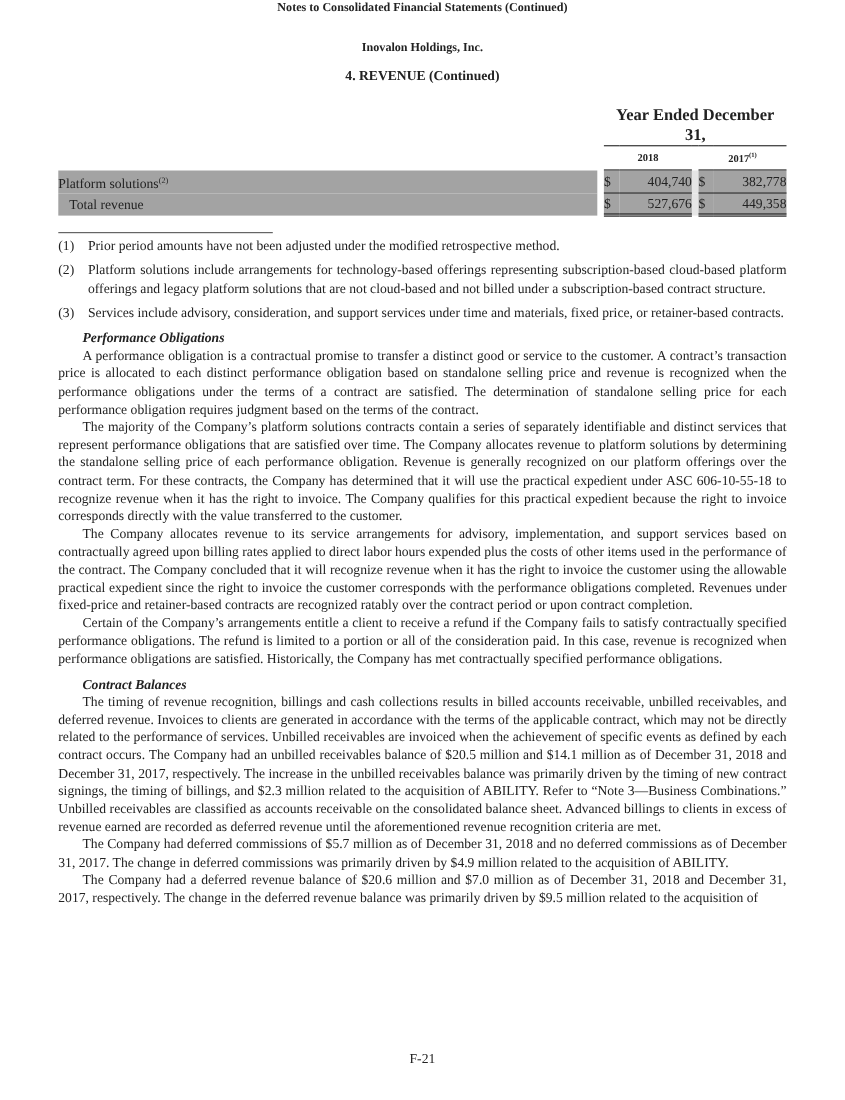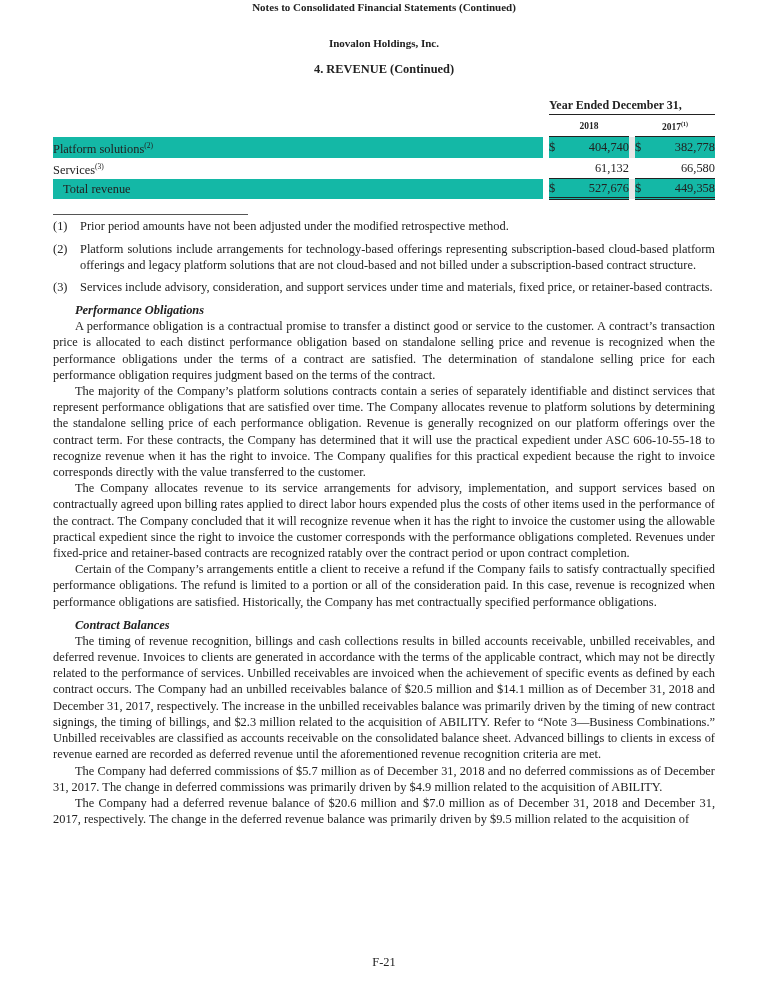--- a/index.html
+++ b/index.html
@@ -7,24 +7,24 @@
       font-family: "Liberation Serif", "DejaVu Serif", serif; color: #222; font-size: 12.4px; }
     .page { position: absolute; left: 53px; top: 0; width: 662px; }
     .hdr { text-align: center; font-weight: bold; font-size: 11px; line-height: 14px; }
     .hdr1 { margin-top: 22px; }
     .section { font-weight: bold; font-size: 12.4px; margin-top: 11px; line-height: 16px; text-align: center; }
     p { margin: 0; text-align: justify; line-height: 16.2px; }
     .ind { text-indent: 22px; }
     .p-intro { margin-top: 9px; }
     table.rev { border-collapse: collapse; margin-top: 19px; width: 662px; font-size: 12.4px; }
     table.rev td { padding: 0; height: 18px; line-height: 18px; }
-    .yh { font-weight: bold; font-size: 12px; border-bottom: 1.5px solid #222; height: 17px !important; }
+    .yh { font-weight: bold; font-size: 15px; text-align: center; border-bottom: 1.5px solid #222; height: 17px !important; }
     .ch { font-weight: bold; font-size: 9.5px; text-align: center; border-bottom: 1.5px solid #222; height: 18px !important; }
     .ch sup { font-size: 6px; }
-    tr.shade td.lab, tr.shade td.num, tr.shade td.cur { background: #14b8a6; }
+    tr.shade td.lab, tr.shade td.num, tr.shade td.cur { background: #a3a3a3; }
     td.lab sup { font-size: 7.5px; }
     td.cur { width: 14px; text-align: left; }
     td.num { text-align: right; }
     td.gap { width: 6px; }
     tr.total td.cur, tr.total td.num { border-top: 1px solid #222; border-bottom: 3px double #222; }
     td.lab.indent { padding-left: 10px; }
     .fnrule { width: 195px; border-top: 1px solid #555; margin-top: 14px; }
     .fn { display: flex; margin-top: 6px; line-height: 16.2px; }
     .fn .n { width: 27px; flex: none; }
     .fn .t { flex: 1; text-align: justify; }
@@ -57,29 +57,20 @@
     </tr>
     <tr class="shade">
       <td class="lab"><span>Platform solutions</span><sup>(2)</sup></td>
       <td class="gap"></td>
       <td class="cur">$</td>
       <td class="num" style="width:66px">404,740</td>
       <td class="gap" style="background:#e6e6e6"></td>
       <td class="cur">$</td>
       <td class="num" style="width:66px">382,778</td>
     </tr>
-    <tr>
-      <td class="lab"><span>Services</span><sup>(3)</sup></td>
-      <td class="gap"></td>
-      <td class="cur"></td>
-      <td class="num">61,132</td>
-      <td class="gap"></td>
-      <td class="cur"></td>
-      <td class="num">66,580</td>
-    </tr>
     <tr class="shade total">
       <td class="lab indent">Total revenue</td>
       <td class="gap"></td>
       <td class="cur">$</td>
       <td class="num">527,676</td>
       <td class="gap" style="background:#e6e6e6"></td>
       <td class="cur">$</td>
       <td class="num">449,358</td>
     </tr>
   </tbody>

